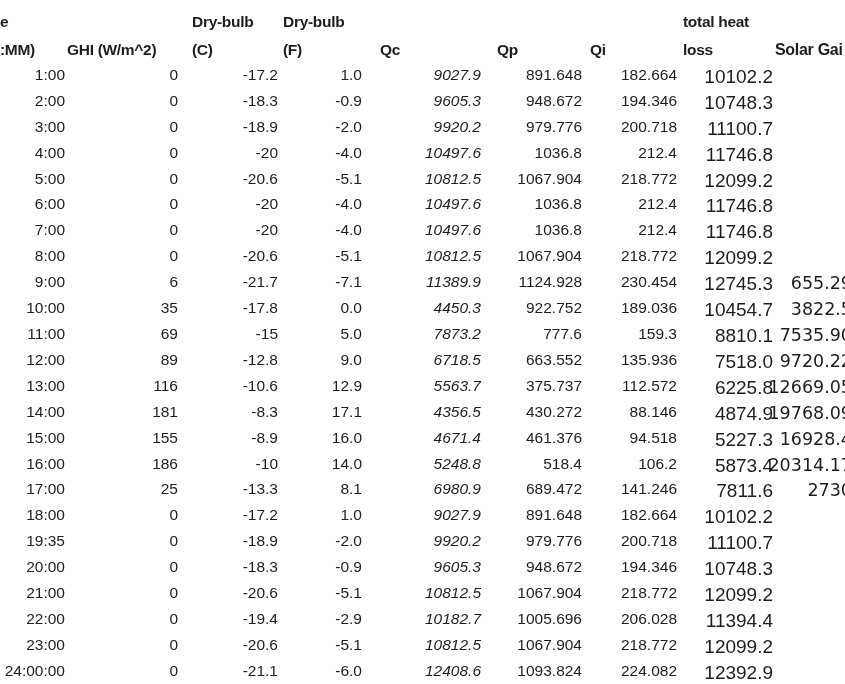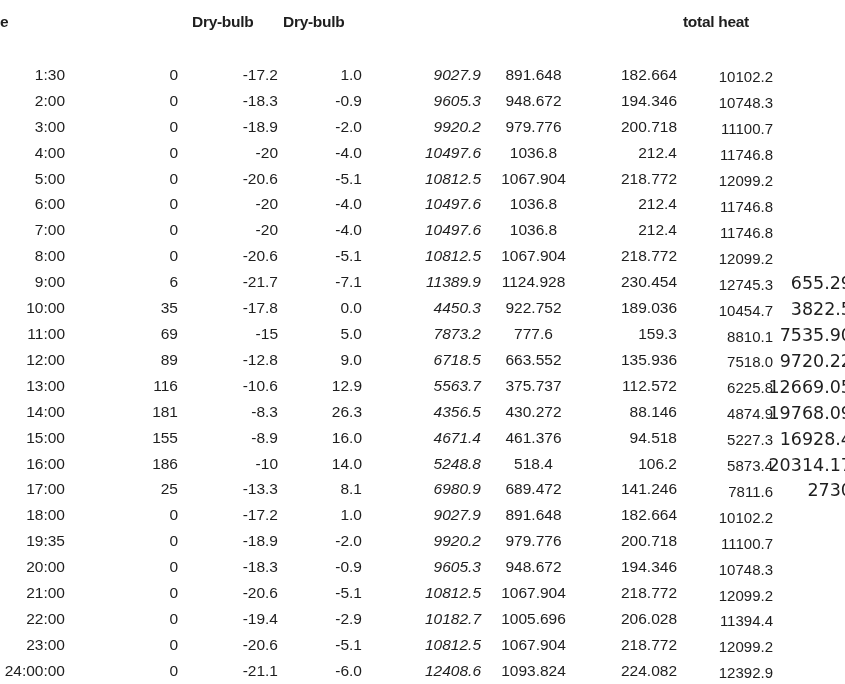--- a/index.html
+++ b/index.html
@@ -24,23 +24,23 @@
   .hrow { height: 28px; align-items: end; }
   #table-header { padding-top: 3px; height: 59px; }
 
   
   .cell { display: block; font-size: 15.5px; }
   .c-time { text-align: right; padding-right: 1px; }
   .c-ghi  { text-align: right; padding-right: 7px; }
   .c-dbc  { text-align: right; padding-right: 5px; }
   .c-dbf  { text-align: right; padding-right: 5px; }
   .c-qc   { text-align: right; padding-right: 4px; font-style: italic; }
-  .c-qp   { text-align: center; padding-right: 5px; }
+  .c-qp   { text-align: right; padding-right: 5px; }
   .c-qi   { text-align: right; padding-right: 5px; }
-  .c-thl  { text-align: right; padding-right: 5px; position: relative; top: 2px; font-size: 15px; }
+  .c-thl  { text-align: right; padding-right: 5px; position: relative; top: 2px; font-size: 19px; }
   .c-solar {
     position: absolute; right: -7px; top: 50%; transform: translateY(-46%);
     font-family: "DejaVu Sans", sans-serif; font-size: 17.5px;
   }
 
   
   .hcell { font-weight: 700; font-size: 15.5px; letter-spacing: -0.3px; text-align: left; }
   .h-c1 { padding-left: 0; }
   .h-c2 { padding-left: 1px; }
   .h-c3 { padding-left: 7px; }
@@ -60,25 +60,36 @@
     <div class="trow hrow">
       <span class="hcell h-c1">e</span>
       <span class="hcell h-c2"></span>
       <span class="hcell h-c3">Dry-bulb</span>
       <span class="hcell h-c4">Dry-bulb</span>
       <span class="hcell h-c5"></span>
       <span class="hcell h-c6"></span>
       <span class="hcell h-c7"></span>
       <span class="hcell h-c8">total heat</span>
     </div>
+    <div class="trow hrow">
+      <span class="hcell h-c1">:MM)</span>
+      <span class="hcell h-c2">GHI (W/m^2)</span>
+      <span class="hcell h-c3">(C)</span>
+      <span class="hcell h-c4">(F)</span>
+      <span class="hcell h-c5">Qc</span>
+      <span class="hcell h-c6">Qp</span>
+      <span class="hcell h-c7">Qi</span>
+      <span class="hcell h-c8">loss</span>
+      <span class="h-solar">Solar Gai</span>
+    </div>
   </div>
 
   <div id="table-body">
       <div class="trow">
-        <span class="cell c-time">1:30</span>
+        <span class="cell c-time">1:00</span>
         <span class="cell c-ghi">0</span>
         <span class="cell c-dbc">-17.2</span>
         <span class="cell c-dbf">1.0</span>
         <span class="cell c-qc">9027.9</span>
         <span class="cell c-qp">891.648</span>
         <span class="cell c-qi">182.664</span>
         <span class="cell c-thl">10102.2</span>
         <span class="c-solar"></span>
       </div>
       <div class="trow">
@@ -210,21 +221,21 @@
         <span class="cell c-qc">5563.7</span>
         <span class="cell c-qp">375.737</span>
         <span class="cell c-qi">112.572</span>
         <span class="cell c-thl">6225.8</span>
         <span class="c-solar">12669.05</span>
       </div>
       <div class="trow">
         <span class="cell c-time">14:00</span>
         <span class="cell c-ghi">181</span>
         <span class="cell c-dbc">-8.3</span>
-        <span class="cell c-dbf">26.3</span>
+        <span class="cell c-dbf">17.1</span>
         <span class="cell c-qc">4356.5</span>
         <span class="cell c-qp">430.272</span>
         <span class="cell c-qi">88.146</span>
         <span class="cell c-thl">4874.9</span>
         <span class="c-solar">19768.09</span>
       </div>
       <div class="trow">
         <span class="cell c-time">15:00</span>
         <span class="cell c-ghi">155</span>
         <span class="cell c-dbc">-8.9</span>

